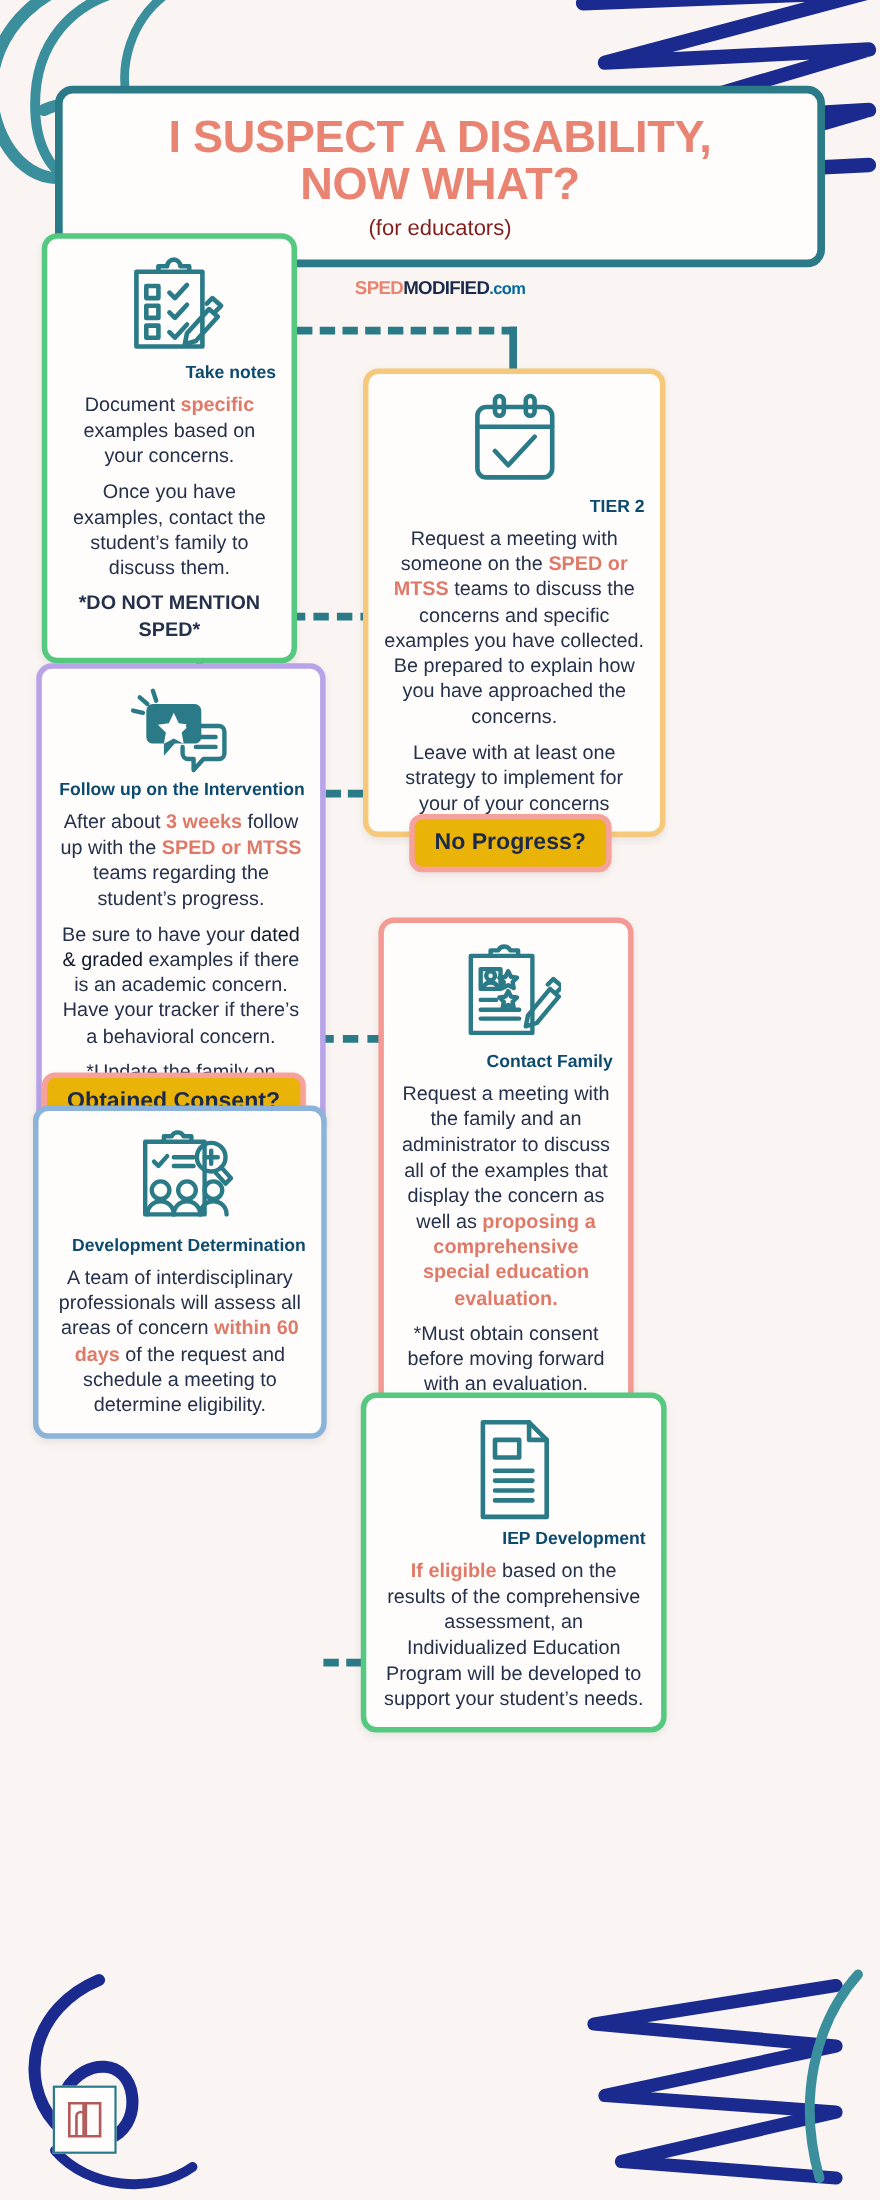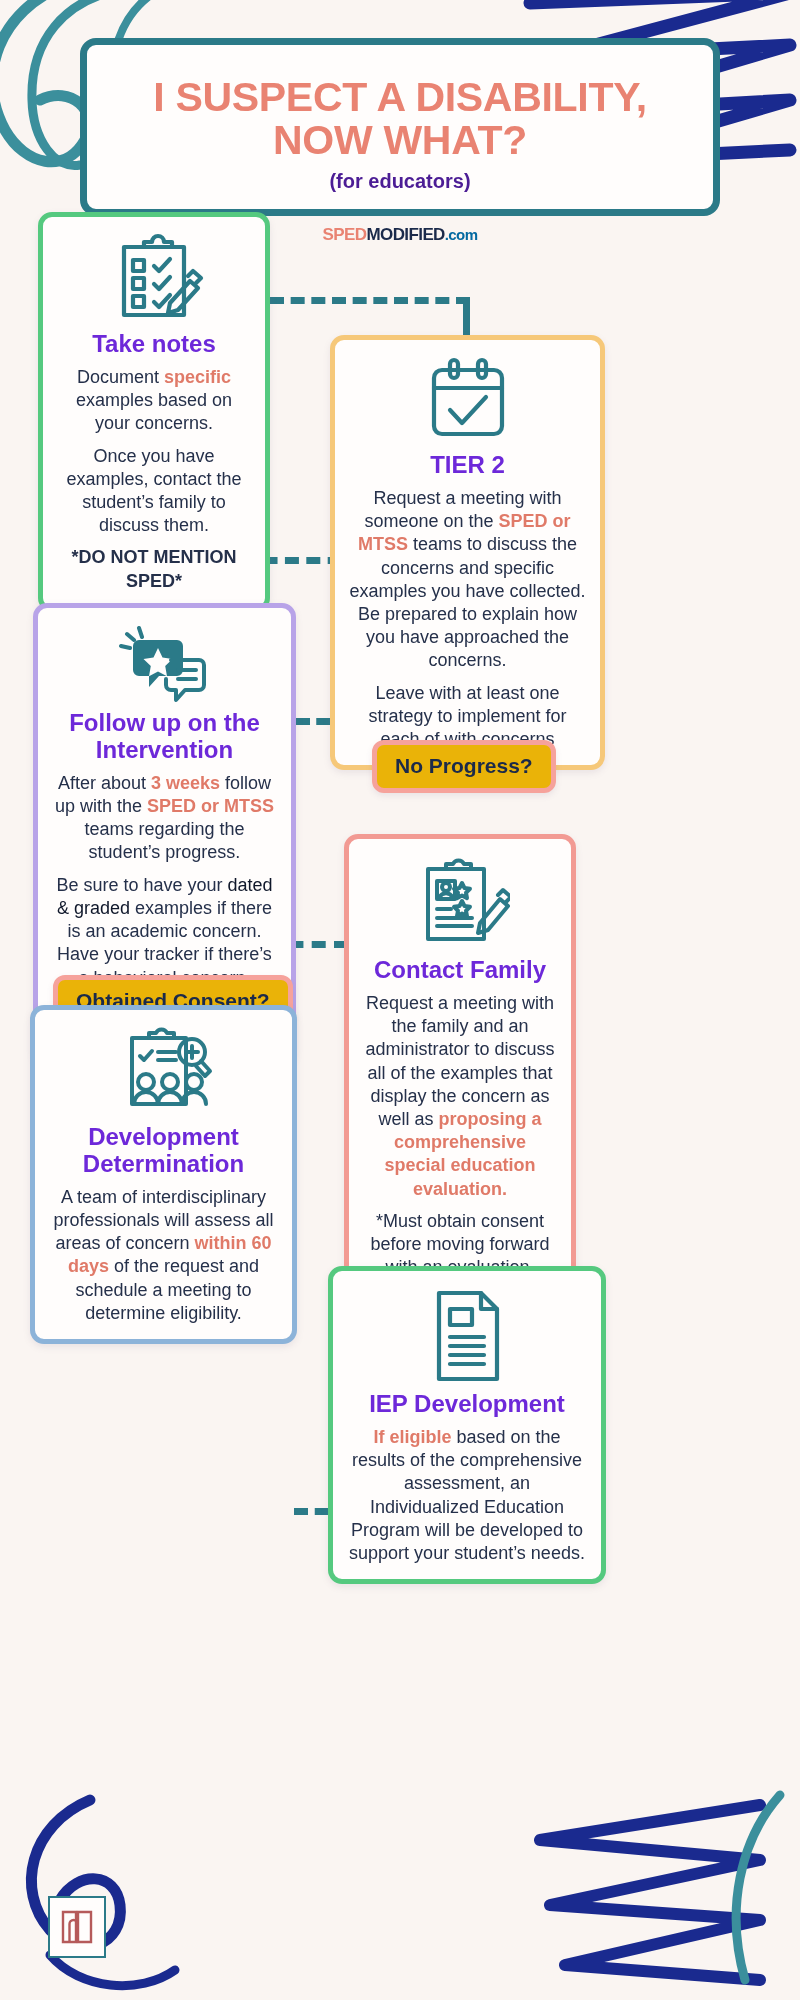--- a/index.html
+++ b/index.html
@@ -18,38 +18,39 @@
   .deco-tr { right: -10px; top: -15px; width: 320px; height: 230px; }
   .deco-bl { left: -10px; bottom: -10px; width: 300px; height: 230px; }
   .deco-br { right: -10px; bottom: -10px; width: 300px; height: 230px; }
 
   
   .header-wrap {
     position: absolute; left: 0; top: 38px; width: 800px;
     display: flex; flex-direction: column; align-items: center;
   }
   .title-box {
-    width: 640px;
+    width: 700px;
     background: #fffdfc;
     border: 7px solid #2b7a88;
     border-radius: 16px;
-    padding: 31px 20px 16px;
+    padding: 18px 20px 16px;
     text-align: center;
+    margin-top: 40px;
   }
   .title-main {
     color: #e98372;
     font-size: 41px;
     font-weight: bold;
     line-height: 1.04;
     letter-spacing: -0.3px;
   }
   .title-sub {
-    color: #4c1d95;
+    color: #7f1d1d;
     font-size: 20px;
-    font-weight: bold;
+    font-weight: normal;
     margin-top: 9px;
   }
   .brand {
     margin-top: 9px;
     font-size: 17px;
     font-weight: bold;
     letter-spacing: -0.6px;
   }
   .brand .b1 { color: #e98372; }
   .brand .b2 { color: #1b2a4a; }
@@ -59,25 +60,26 @@
   .card {
     position: absolute;
     background: #fffdfc;
     border-radius: 14px;
     padding: 16px 14px 14px;
     text-align: center;
     box-shadow: 0 3px 7px rgba(120,110,140,0.13);
   }
   .card-icon { display: block; margin: 0 auto 6px; }
   .card-title {
-    color: #6d28d9;
+    color: #0c4a6e;
     font-weight: bold;
-    font-size: 24px;
+    font-size: 16px;
     line-height: 1.12;
     margin-bottom: 8px;
+    text-align: right;
   }
   .card p {
     color: #25304a;
     font-size: 18px;
     line-height: 1.29;
     margin-bottom: 9px;
   }
   .card p:last-child { margin-bottom: 0; }
   .hl { color: #e07a68; font-weight: bold; }
   .hl-soft { color: #0f172a; }
@@ -100,21 +102,21 @@
     border-radius: 12px;
     padding: 9px 18px 10px;
     color: #1b2a4a;
     font-weight: bold;
     font-size: 21px;
     text-align: center;
     box-shadow: 0 3px 6px rgba(120,110,140,0.12);
     white-space: nowrap;
   }
   #banner-no-progress { left: 372px; top: 740px; }
-  #banner-consent     { left: 53px;  top: 975px; }
+  #banner-consent     { left: 38px;  top: 975px; }
 
   
   .conn { position: absolute; background: transparent; }
   .conn-h {
     border-top: 7px dashed #2b7a88;
   }
   .conn-v-solid { background: #2b7a88; }
 
   
   .logo-box {
@@ -212,21 +214,21 @@
         <rect x="28" y="6" width="8" height="18" rx="4"></rect>
         <rect x="56" y="6" width="8" height="18" rx="4"></rect>
         <path d="M28 56 l12 13 l24 -26"></path>
       </g>
     </svg>
     <div class="card-title">TIER 2</div>
     <p>
       <span>Request a meeting with someone on the </span><span class="hl">SPED or MTSS</span><span> teams to discuss the concerns and specific examples you have collected. Be prepared to explain how you have approached the concerns.</span>
     </p>
     <p>
-      <span>Leave with at least one strategy to implement for each of with concerns</span>
+      <span>Leave with at least one strategy to implement for your of your concerns</span>
     </p>
   </div>
 
   <div class="card" id="card-followup">
     <svg class="card-icon" width="92" height="80" viewBox="0 0 92 80">
       <g fill="none" stroke="#2b7a88" stroke-width="4" stroke-linecap="round" stroke-linejoin="round">
         <path d="M20 4 l3 9 M8 10 l7 6 M2 22 l9 2"></path>
       </g>
       <path d="M20 16 h38 a6 6 0 0 1 6 6 v24 a6 6 0 0 1 -6 6 h-18 l-10 11 v-11 h-10 a6 6 0 0 1 -6 -6 v-24 a6 6 0 0 1 6 -6 z" fill="#2b7a88"></path>
       <path d="M39 24 l4.5 9.5 l10 1.4 l-7.3 7.1 l1.8 10.2 l-9 -4.8 l-9 4.8 l1.8 -10.2 l-7.3 -7.1 l10 -1.4 z" fill="#fffdfc"></path>

